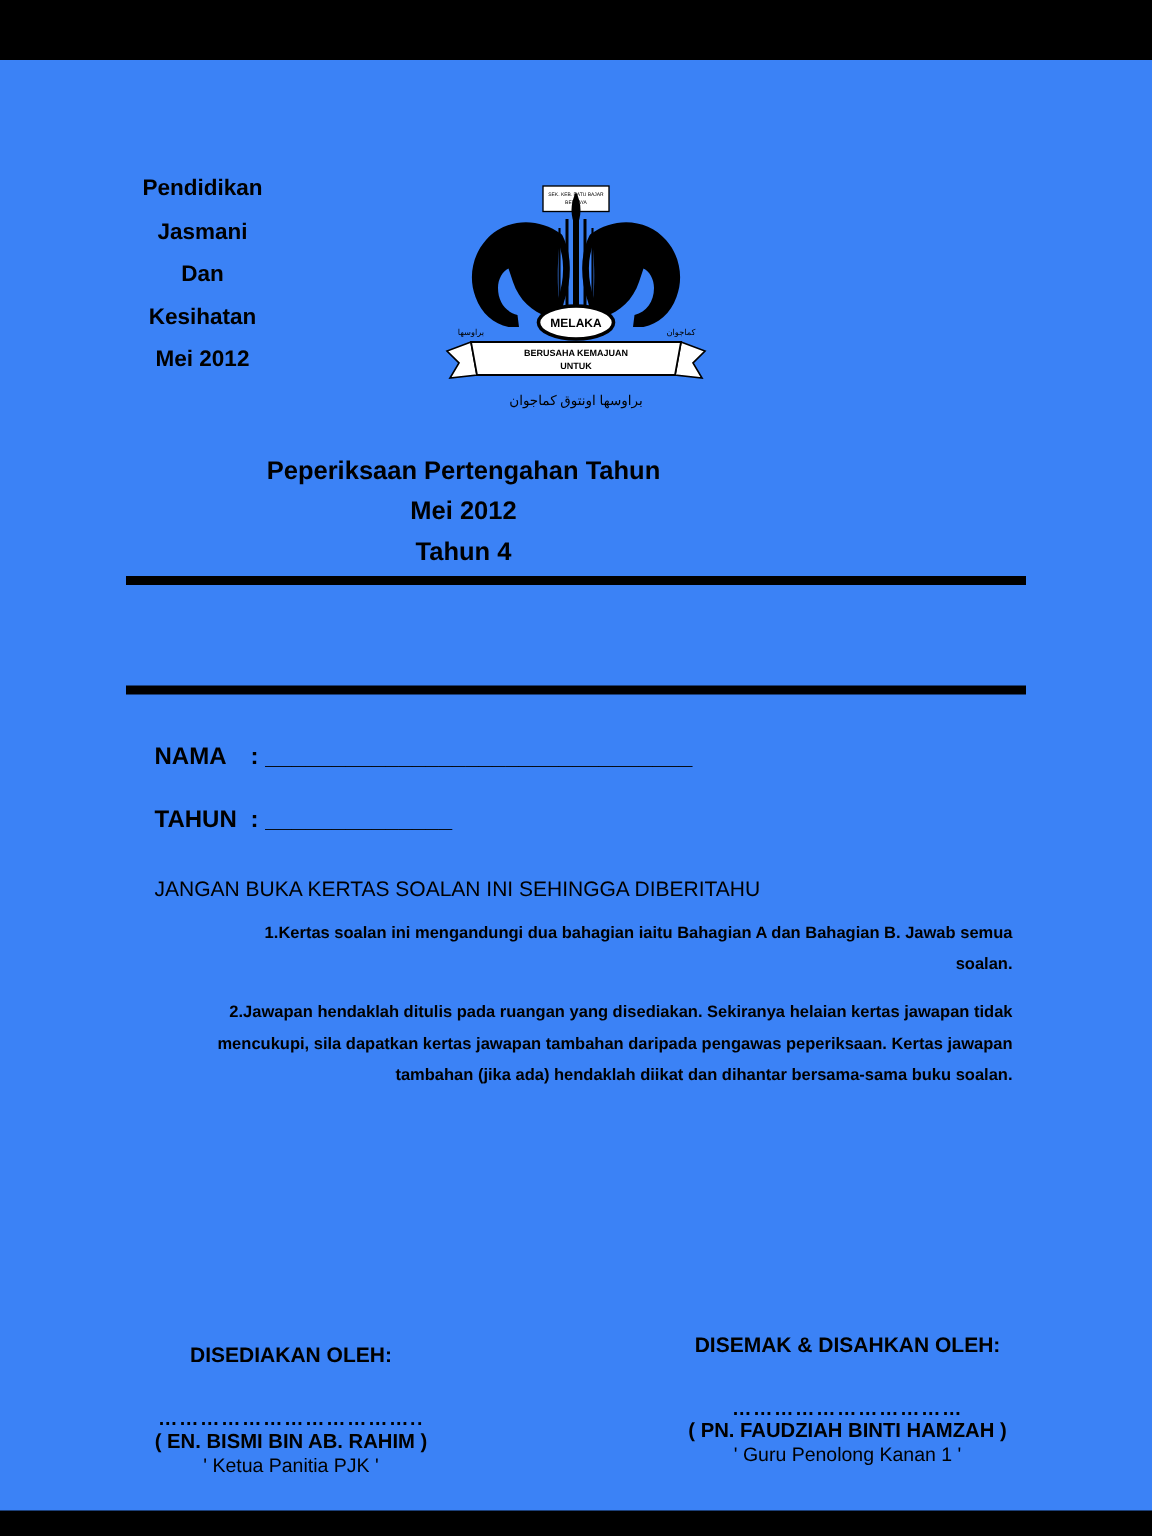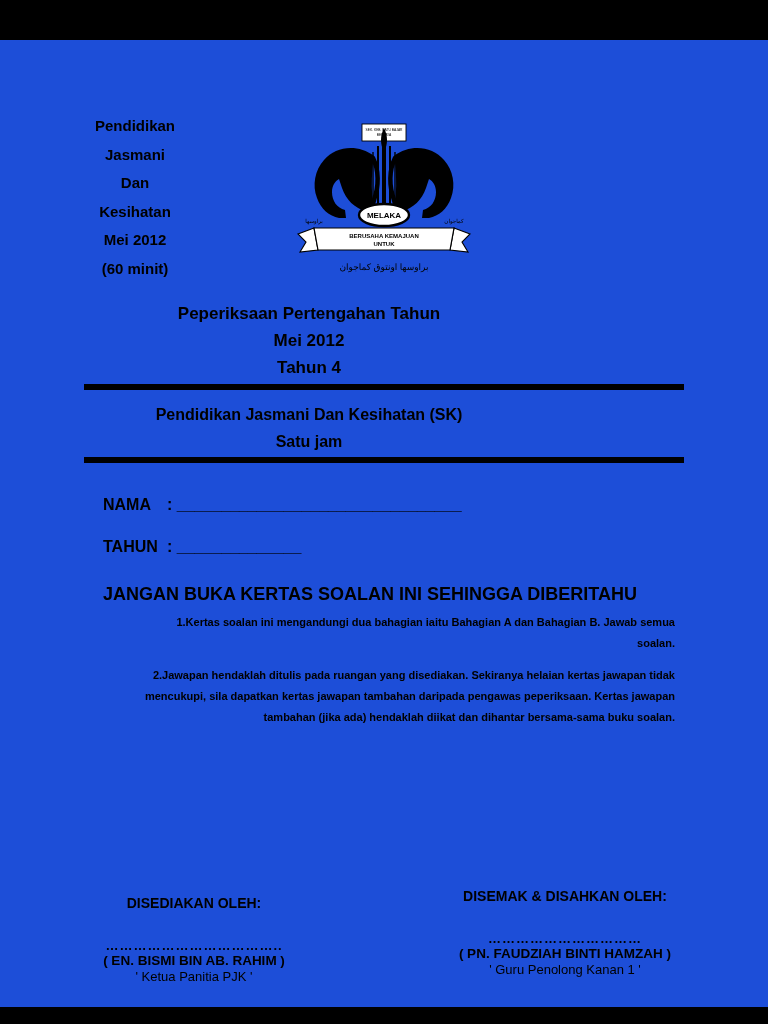--- a/index.html
+++ b/index.html
@@ -1,21 +1,21 @@
 <!DOCTYPE html>
 <html><head>
 <meta charset="utf-8">
 <style>
   * { box-sizing: border-box; }
   html, body { margin: 0; padding: 0; background: #fff; }
   .page {
     position: relative;
     width: 768px;
     height: 1024px;
-    background: #1d4ed8;
+    background: #3b82f6;
     font-family: "Liberation Sans", sans-serif;
     color: #000;
     overflow: hidden;
   }
   .bar { position: absolute; left: 0; right: 0; background: #000; }
   .bar-top { top: 0; height: 40px; }
   .bar-bottom { bottom: 0; height: 17px; }
 
   .subject-block {
     position: absolute; left: 76px; top: 112px; width: 118px;
@@ -31,21 +31,21 @@
 
   .rule { position: absolute; left: 84px; right: 84px; height: 6px; background: #000; }
   .rule-1 { top: 384px; }
   .rule-2 { top: 457px; }
 
   .field { position: absolute; left: 103px; font-size: 16px; font-weight: bold; white-space: nowrap; }
   .field-nama { top: 496px; }
   .field-tahun { top: 538px; }
   .flabel { display: inline-block; width: 64px; }
 
-  .warning { position: absolute; left: 103px; top: 584px; font-size: 18px; font-weight: bold; }
+  .warning { position: absolute; left: 103px; top: 584px; font-size: 14px; font-weight: normal; }
 
   .para {
     position: absolute; left: 103px; width: 572px;
     font-size: 11px; line-height: 21px; text-align: right; font-weight: bold;
   }
   .para-1 { top: 612px; }
   .para-2 { top: 665px; }
   .num { display: inline-block; width: 47px; padding-left: 19px; }
 
   .sig { position: absolute; text-align: center; }
@@ -62,21 +62,20 @@
 <div class="page">
 
   <div class="bar bar-top"></div>
 
   <div class="subject-block">
     <div>Pendidikan</div>
     <div>Jasmani</div>
     <div>Dan</div>
     <div>Kesihatan</div>
     <div>Mei 2012</div>
-    <div>(60 minit)</div>
   </div>
 
   <div class="crest">
     <svg viewBox="0 0 200 172" xmlns="http://www.w3.org/2000/svg">
 
       <rect x="78" y="2" width="44" height="17" fill="#fff" stroke="#000" stroke-width="0.9"></rect>
       <text x="100" y="8.6" font-size="3.3" text-anchor="middle" font-family="Liberation Sans, sans-serif">SEK. KEB. BATU BAJAR</text>
       <text x="100" y="14.2" font-size="3.3" text-anchor="middle" font-family="Liberation Sans, sans-serif">BERJAYA</text>
 
       <g stroke="#000">
@@ -117,24 +116,20 @@
   </div>
 
   <div class="center-block exam-block">
     <div>Peperiksaan Pertengahan Tahun</div>
     <div>Mei 2012</div>
     <div>Tahun 4</div>
   </div>
 
   <div class="rule rule-1"></div>
 
-  <div class="center-block paper-block">
-    <div>Pendidikan Jasmani Dan Kesihatan (SK)</div>
-    <div>Satu jam</div>
-  </div>
 
   <div class="rule rule-2"></div>
 
   <div class="field field-nama"><span class="flabel">NAMA</span><span>:</span> <span>________________________________</span></div>
 
   <div class="field field-tahun"><span class="flabel">TAHUN</span><span>:</span> <span>______________</span></div>
 
   <div class="warning">JANGAN BUKA KERTAS SOALAN INI SEHINGGA DIBERITAHU</div>
 
   <div class="para para-1"><span class="num">1.</span><span>Kertas soalan ini mengandungi dua bahagian iaitu </span><b>Bahagian A dan Bahagian B. Jawab semua soalan.</b></div>

